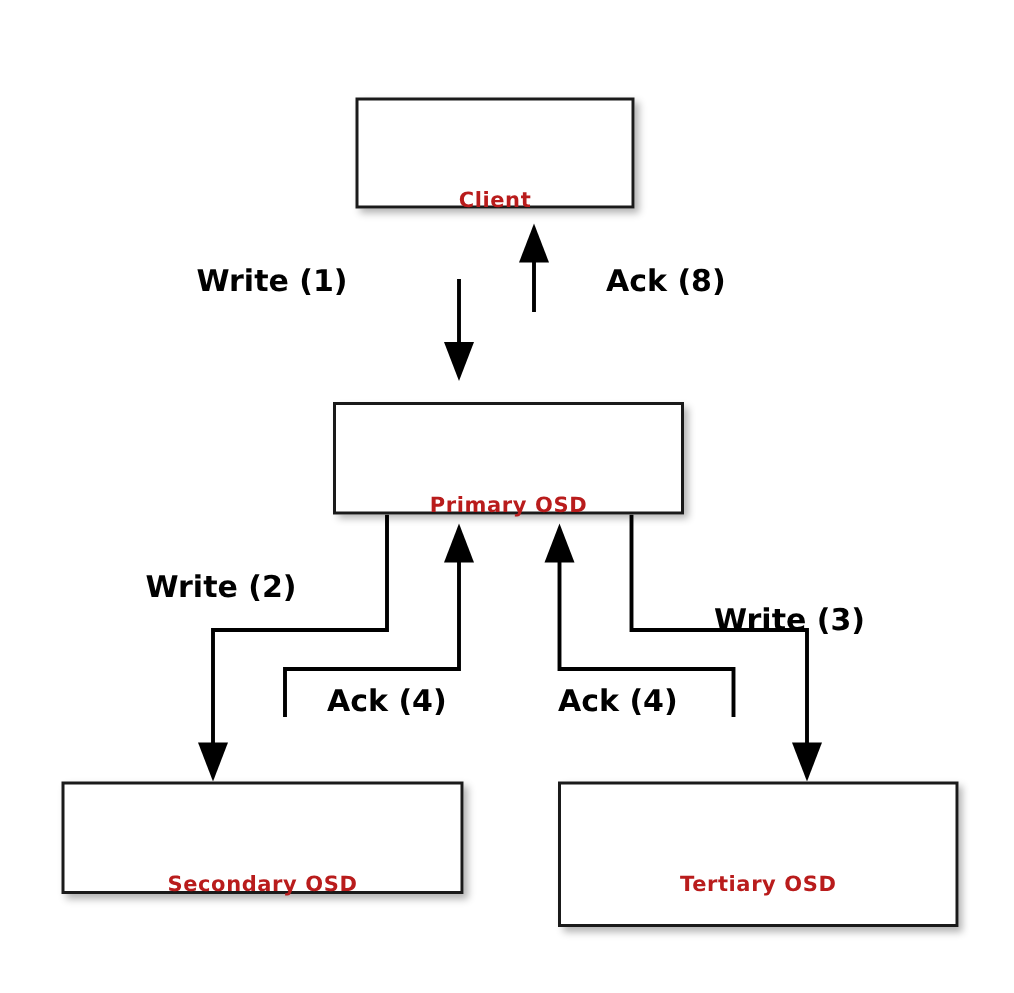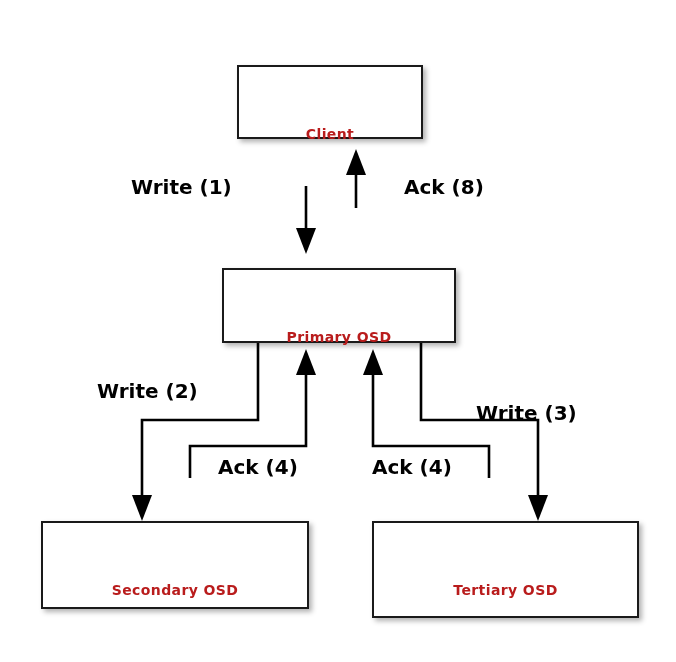--- a/index.html
+++ b/index.html
@@ -107,21 +107,21 @@
   </svg>
 
   <div class="node" style="left:237px; top:65px; width:186px; height:74px;">
     <span class="node-label">Client</span>
   </div>
 
   <div class="node" style="left:222px; top:268px; width:234px; height:75px;">
     <span class="node-label">Primary OSD</span>
   </div>
 
-  <div class="node" style="left:41px; top:521px; width:268px; height:88px;">
+  <div class="node" style="left:41px; top:521px; width:268px; height:75px;">
     <span class="node-label">Secondary OSD</span>
   </div>
 
   <div class="node" style="left:372px; top:521px; width:267px; height:97px;">
     <span class="node-label">Tertiary OSD</span>
   </div>
 
   <span class="edge-label" style="left:131px; top:177px;">Write (1)</span>
 
   <span class="edge-label" style="left:404px; top:177px;">Ack (8)</span>

